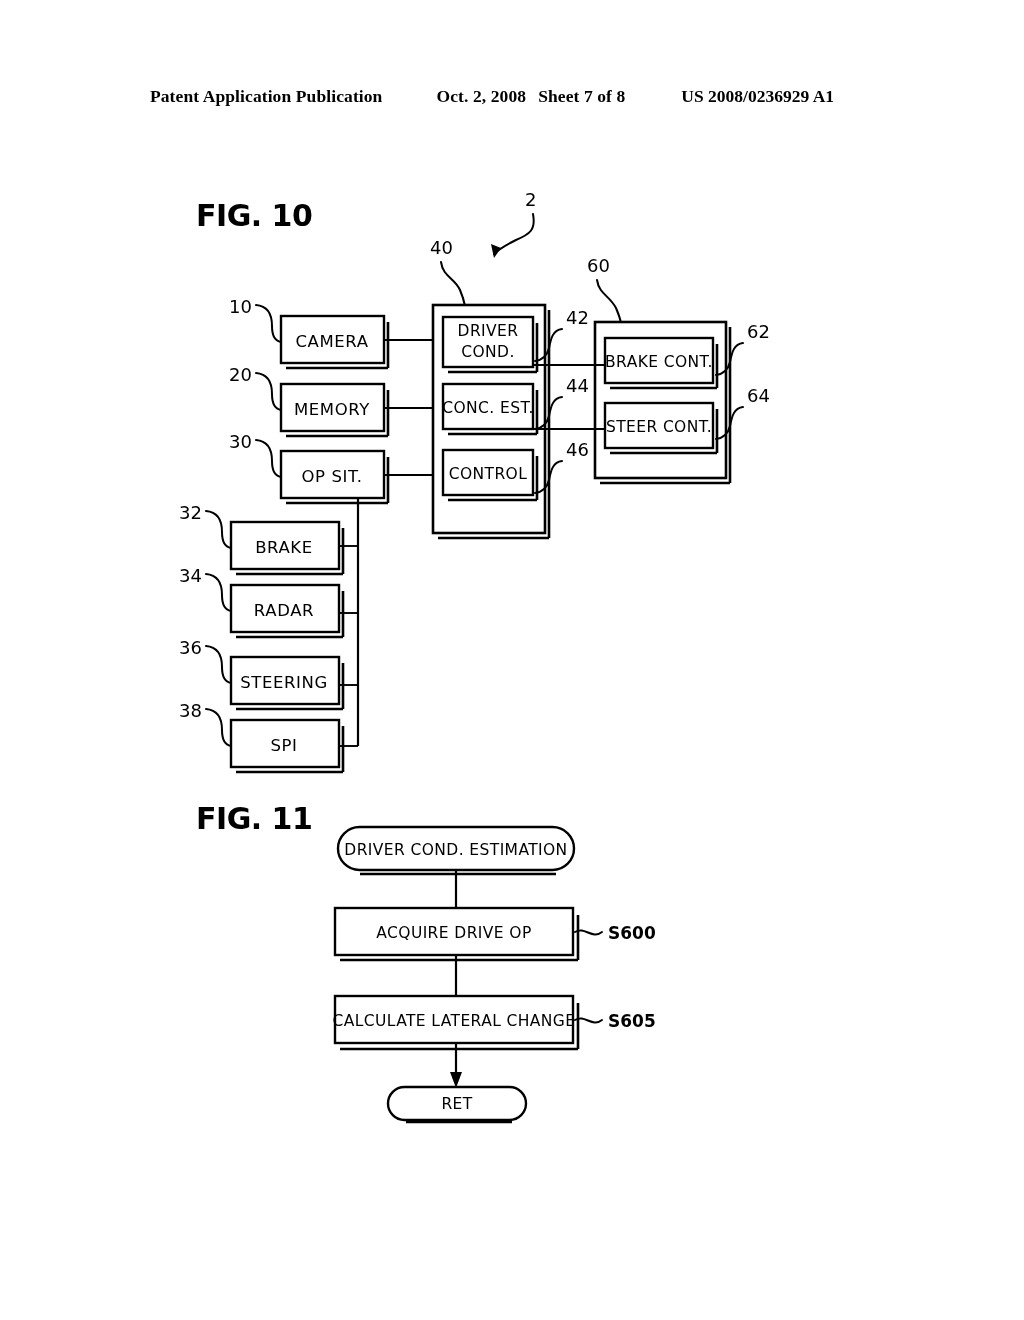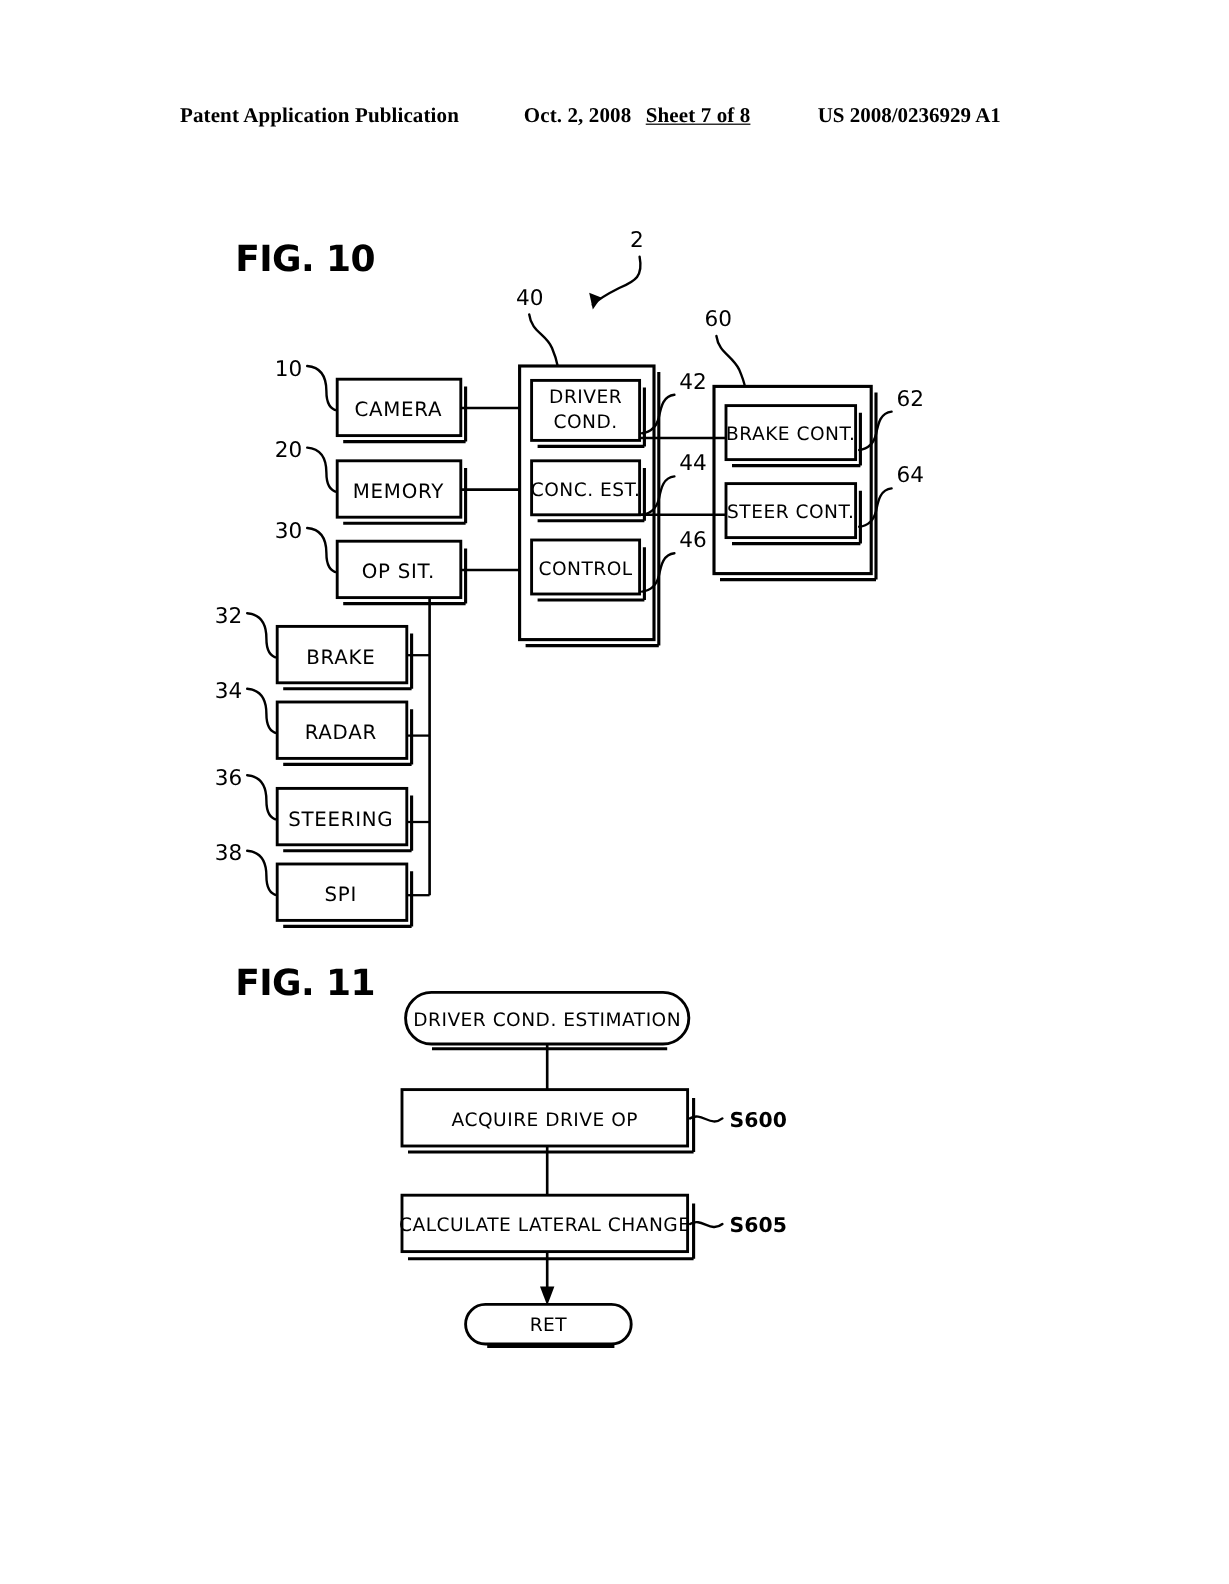--- a/index.html
+++ b/index.html
@@ -30,21 +30,21 @@
     justify-content: center;
     align-items: baseline;
     font-family: "Liberation Serif", serif;
     font-weight: bold;
     font-size: 17.5px;
     letter-spacing: 0.1px;
     white-space: nowrap;
   }
   .header .h-pub { margin-right: 54px; }
   .header .h-date { margin-right: 12px; }
-  .header .h-sheet { margin-right: 56px; text-decoration: underline; }
+  .header .h-sheet { margin-right: 56px; }
   .header .h-num { letter-spacing: 0px; }
 
   svg.fig {
     position: absolute;
     left: 0;
     top: 0;
     width: 1024px;
     height: 1320px;
   }
   svg text {

